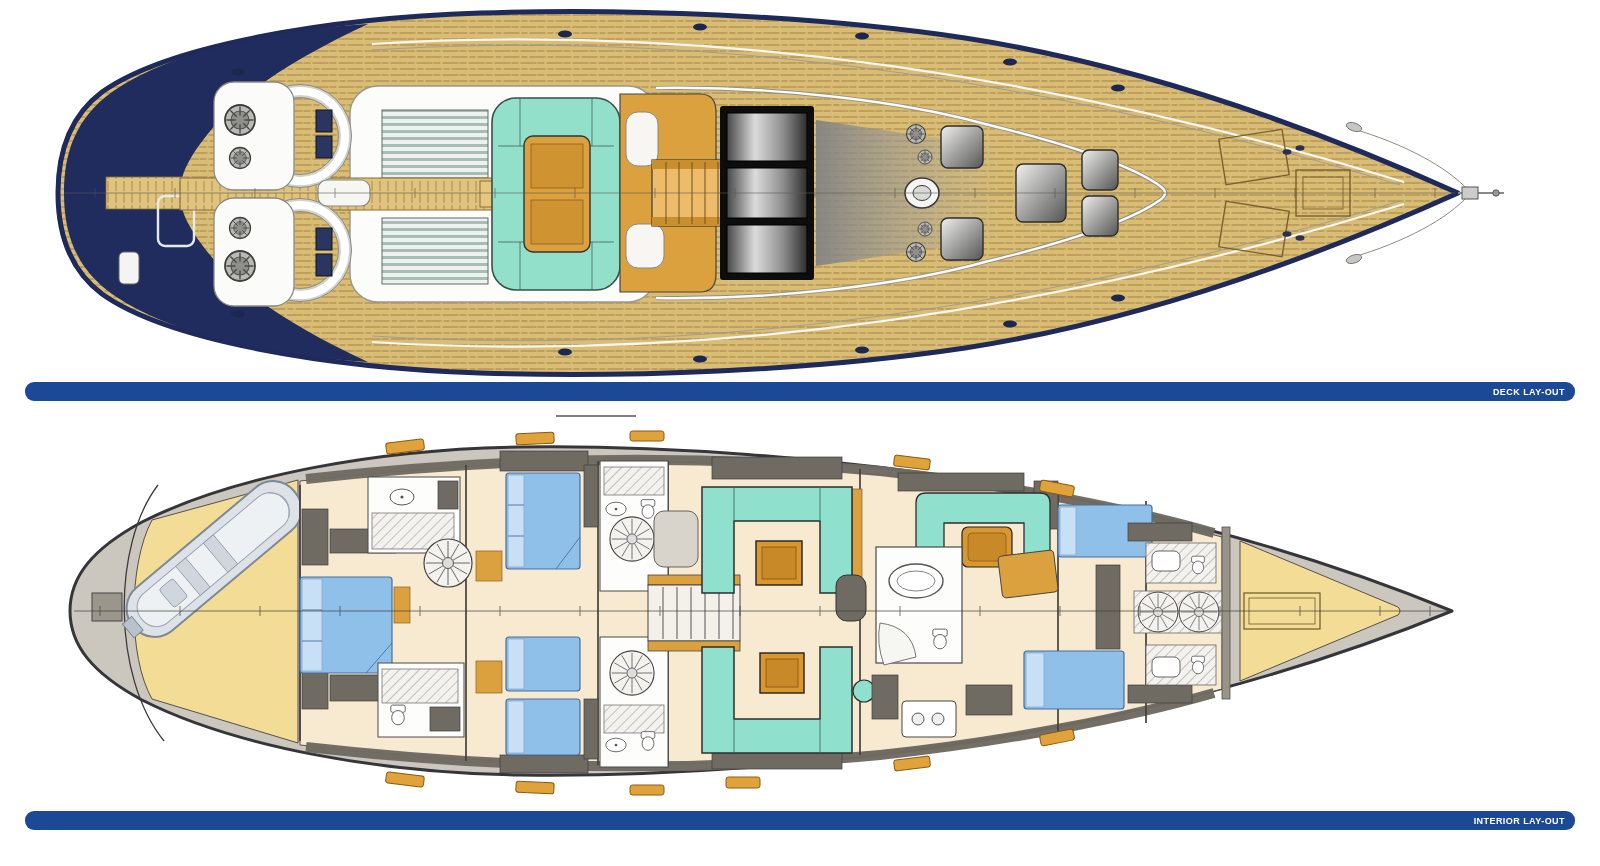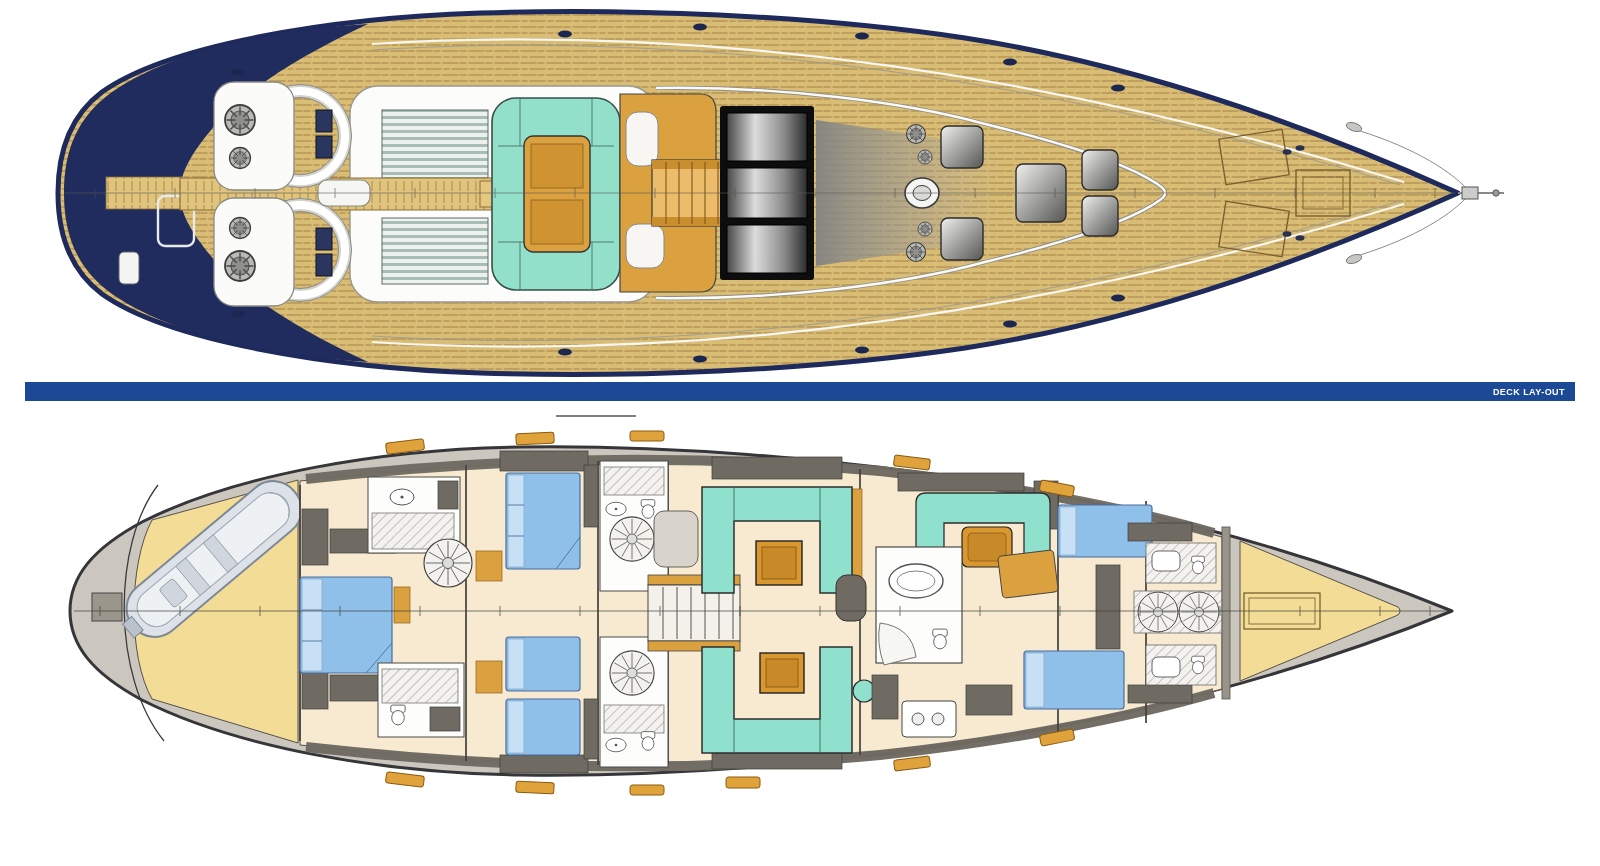--- a/index.html
+++ b/index.html
@@ -3,21 +3,21 @@
 <meta charset="utf-8">
 <title>Yacht Deck &amp; Interior Lay-out</title>
 <style>
   html,body{margin:0;padding:0;background:#ffffff;}
   .sheet{position:relative;width:1600px;height:866px;background:#fff;overflow:hidden;
          font-family:"Liberation Sans", sans-serif;}
   svg{position:absolute;left:0;display:block;}
   #deck-svg{top:0;}
   #interior-svg{top:425px;}
   .caption-bar{position:absolute;left:25px;width:1550px;height:19px;
-               display:flex;align-items:center;justify-content:flex-end;}
+               display:flex;align-items:center;justify-content:flex-end;border-radius:9px;}
   #deck-bar{top:382px;}
   #interior-bar{top:811px;}
   .caption-bar span{font-size:9px;font-weight:bold;letter-spacing:.45px;
                     padding-right:10px;white-space:nowrap;}
   .scale-line{position:absolute;top:415px;left:556px;width:80px;height:2px;background:#7f7f7f;}
 </style>
 </head>
 <body>
 
 <div class="sheet">
@@ -428,14 +428,17 @@
     <rect x="894" y="333" width="36" height="11" rx="2.5" transform="rotate(-7 912 338)"></rect>
     <rect x="1040" y="307" width="34" height="11" rx="2.5" transform="rotate(-11 1057 312)"></rect>
   </g>
 
   <g opacity="0.7">
     <line x1="74" y1="186" x2="1448" y2="186" stroke="#3f3f3a" stroke-width="1"></line>
     <path d="M100 181 V191 M180 181 V191 M260 181 V191 M340 181 V191 M420 181 V191 M500 181 V191 M580 181 V191 M660 181 V191 M740 181 V191 M820 181 V191 M900 181 V191 M980 181 V191 M1060 181 V191 M1140 181 V191 M1220 181 V191 M1300 181 V191 M1380 181 V191 M1430 181 V191" stroke="#3f3f3a" stroke-width="1"></path>
   </g>
 </svg>
 
-
+<div id="interior-bar" class="caption-bar" style="background: rgb(27, 73, 150);">
+  <span style="color: rgb(255, 255, 255);">INTERIOR LAY-OUT</span>
 </div>
 
+</div>
+
 </body></html>

